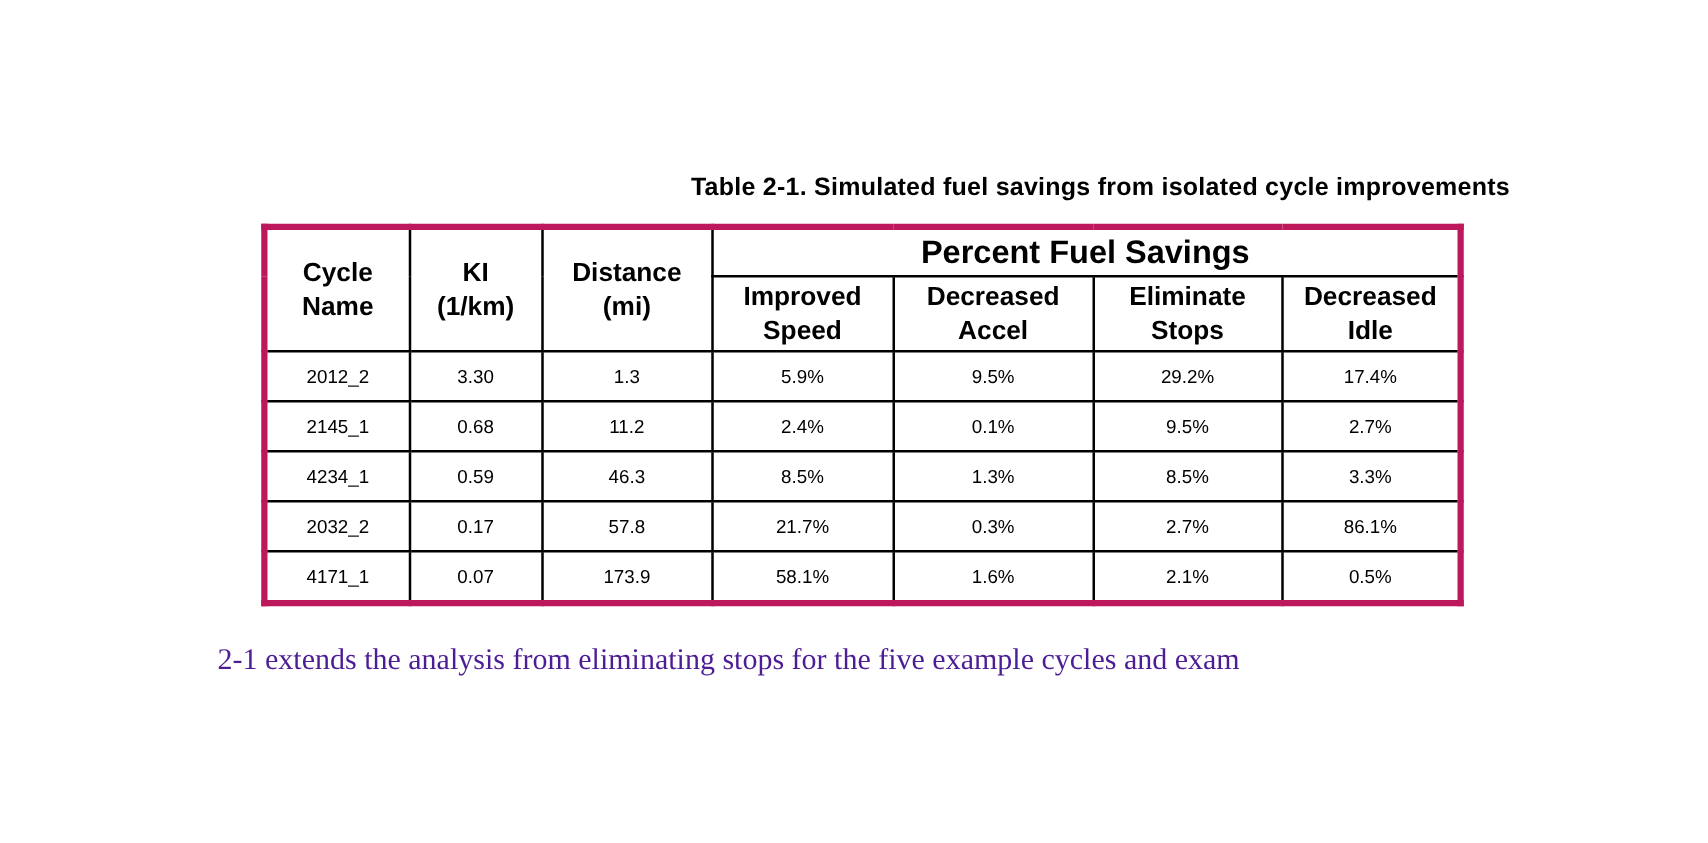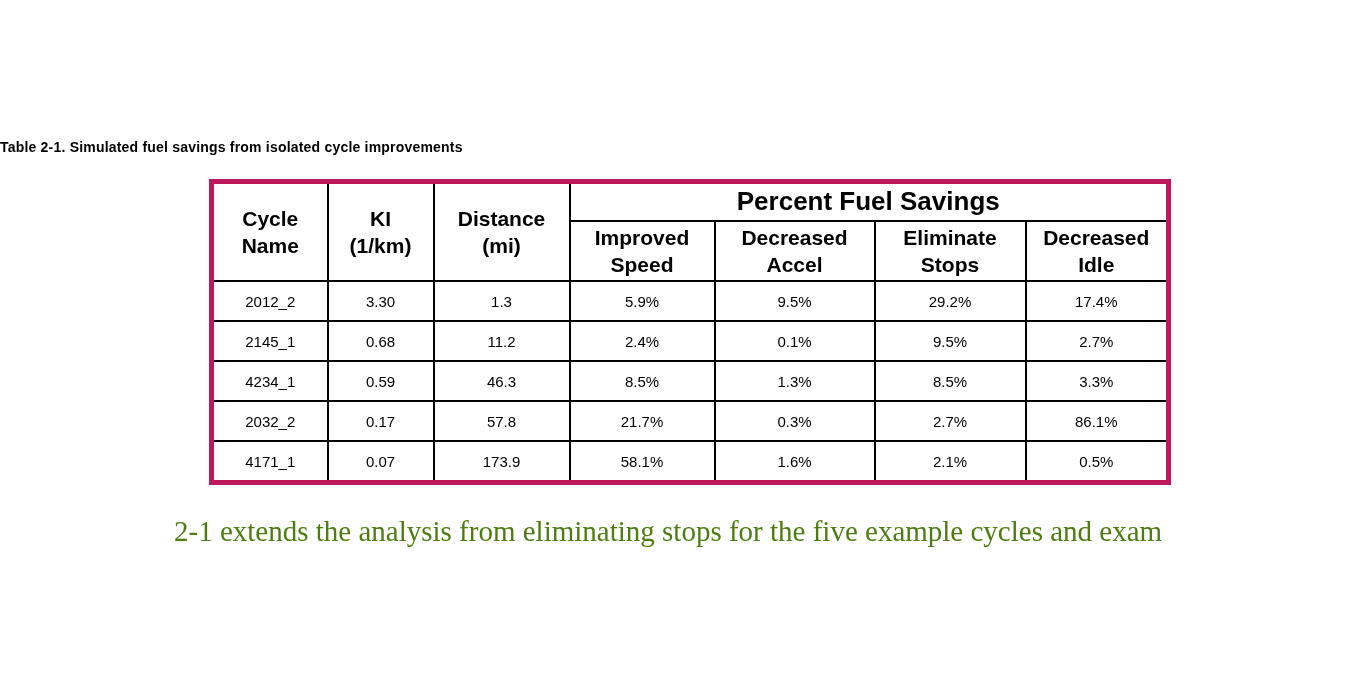--- a/index.html
+++ b/index.html
@@ -13,23 +13,23 @@
     position: relative;
     overflow: hidden;
     font-family: "Liberation Sans", sans-serif;
     color: #000000;
   }
   .caption {
     position: absolute;
     top: 139px;
     left: 0;
     width: 1208px;
-    text-align: left;
+    text-align: right;
     font-weight: bold;
-    font-size: 14px;
+    font-size: 20px;
     letter-spacing: 0.2px;
     color: #000000;
   }
   table.data-table {
     position: absolute;
     left: 209px;
     top: 179px;
     border-collapse: collapse;
     table-layout: fixed;
     border: 5px solid #be185d;
@@ -61,22 +61,22 @@
     font-weight: normal;
     font-size: 15px;
     height: 38px;
   }
   .body-text {
     position: absolute;
     left: 174px;
     top: 515px;
     margin: 0;
     font-family: "Liberation Serif", serif;
-    font-size: 29px;
-    color: #4d7c0f;
+    font-size: 24px;
+    color: #4c1d95;
     white-space: nowrap;
   }
 </style>
 </head>
 <body>
 
 <div class="page">
 
   <div class="caption">Table 2-1. Simulated fuel savings from isolated cycle improvements</div>
 

